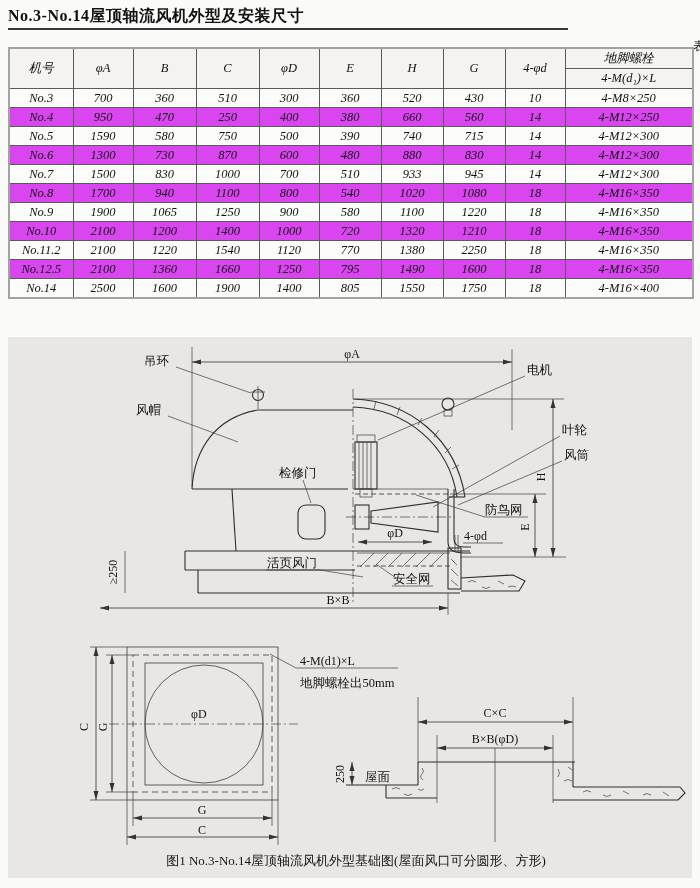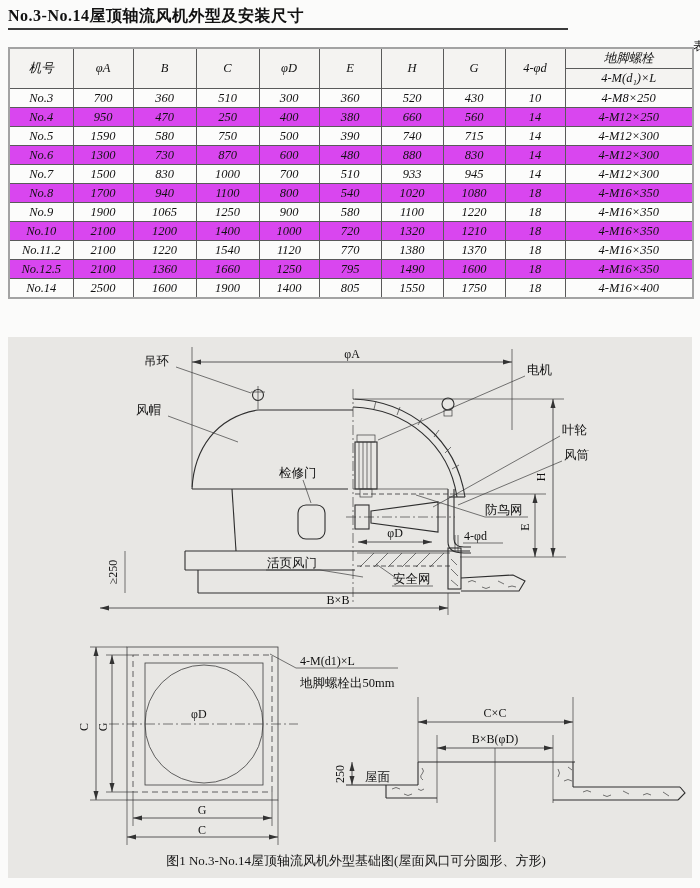--- a/index.html
+++ b/index.html
@@ -164,21 +164,21 @@
           <td>4-M16×350</td>
         </tr>
         <tr>
           <td>No.11.2</td>
           <td>2100</td>
           <td>1220</td>
           <td>1540</td>
           <td>1120</td>
           <td>770</td>
           <td>1380</td>
-          <td>1370</td>
+          <td>2250</td>
           <td>18</td>
           <td>4-M16×350</td>
         </tr>
         <tr class="alt">
           <td>No.12.5</td>
           <td>2100</td>
           <td>1360</td>
           <td>1660</td>
           <td>1250</td>
           <td>795</td>

